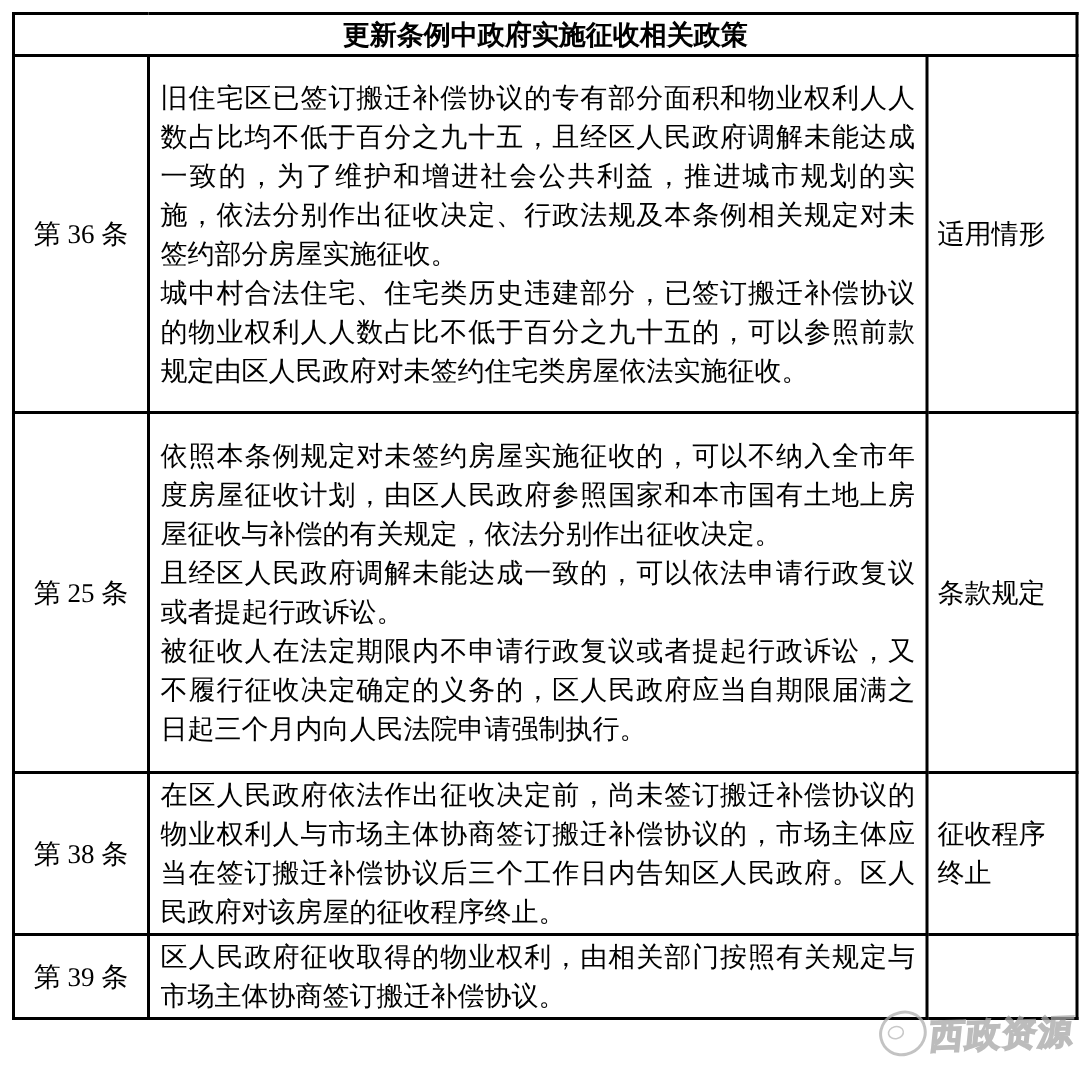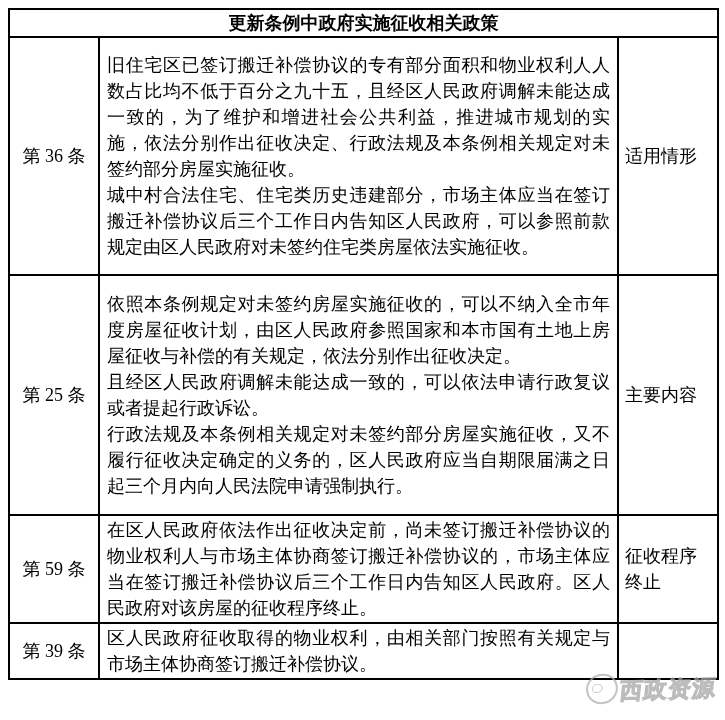--- a/index.html
+++ b/index.html
@@ -60,35 +60,35 @@
     <col style="width:100px">
   </colgroup>
   <tbody>
     <tr>
       <td class="title-cell" colspan="3">更新条例中政府实施征收相关政策</td>
     </tr>
     <tr class="r36">
       <td class="art">第 36 条</td>
       <td class="prov">
         <p>旧住宅区已签订搬迁补偿协议的专有部分面积和物业权利人人数占比均不低于百分之九十五，且经区人民政府调解未能达成一致的，为了维护和增进社会公共利益，推进城市规划的实施，依法分别作出征收决定、行政法规及本条例相关规定对未签约部分房屋实施征收。</p>
-        <p>城中村合法住宅、住宅类历史违建部分，市场主体应当在签订搬迁补偿协议后三个工作日内告知区人民政府，可以参照前款规定由区人民政府对未签约住宅类房屋依法实施征收。</p>
+        <p>城中村合法住宅、住宅类历史违建部分，已签订搬迁补偿协议的物业权利人人数占比不低于百分之九十五的，可以参照前款规定由区人民政府对未签约住宅类房屋依法实施征收。</p>
       </td>
       <td class="sum">适用情形</td>
     </tr>
     <tr class="r37">
       <td class="art">第 25 条</td>
       <td class="prov">
         <p>依照本条例规定对未签约房屋实施征收的，可以不纳入全市年度房屋征收计划，由区人民政府参照国家和本市国有土地上房屋征收与补偿的有关规定，依法分别作出征收决定。</p>
         <p>且经区人民政府调解未能达成一致的，可以依法申请行政复议或者提起行政诉讼。</p>
-        <p>行政法规及本条例相关规定对未签约部分房屋实施征收，又不履行征收决定确定的义务的，区人民政府应当自期限届满之日起三个月内向人民法院申请强制执行。</p>
+        <p>被征收人在法定期限内不申请行政复议或者提起行政诉讼，又不履行征收决定确定的义务的，区人民政府应当自期限届满之日起三个月内向人民法院申请强制执行。</p>
       </td>
-      <td class="sum">主要内容</td>
+      <td class="sum">条款规定</td>
     </tr>
     <tr class="r38">
-      <td class="art">第 59 条</td>
+      <td class="art">第 38 条</td>
       <td class="prov">
         <p>在区人民政府依法作出征收决定前，尚未签订搬迁补偿协议的物业权利人与市场主体协商签订搬迁补偿协议的，市场主体应当在签订搬迁补偿协议后三个工作日内告知区人民政府。区人民政府对该房屋的征收程序终止。</p>
       </td>
       <td class="sum">征收程序终止</td>
     </tr>
     <tr class="r39">
       <td class="art">第 39 条</td>
       <td class="prov">
         <p>区人民政府征收取得的物业权利，由相关部门按照有关规定与市场主体协商签订搬迁补偿协议。</p>
       </td>

